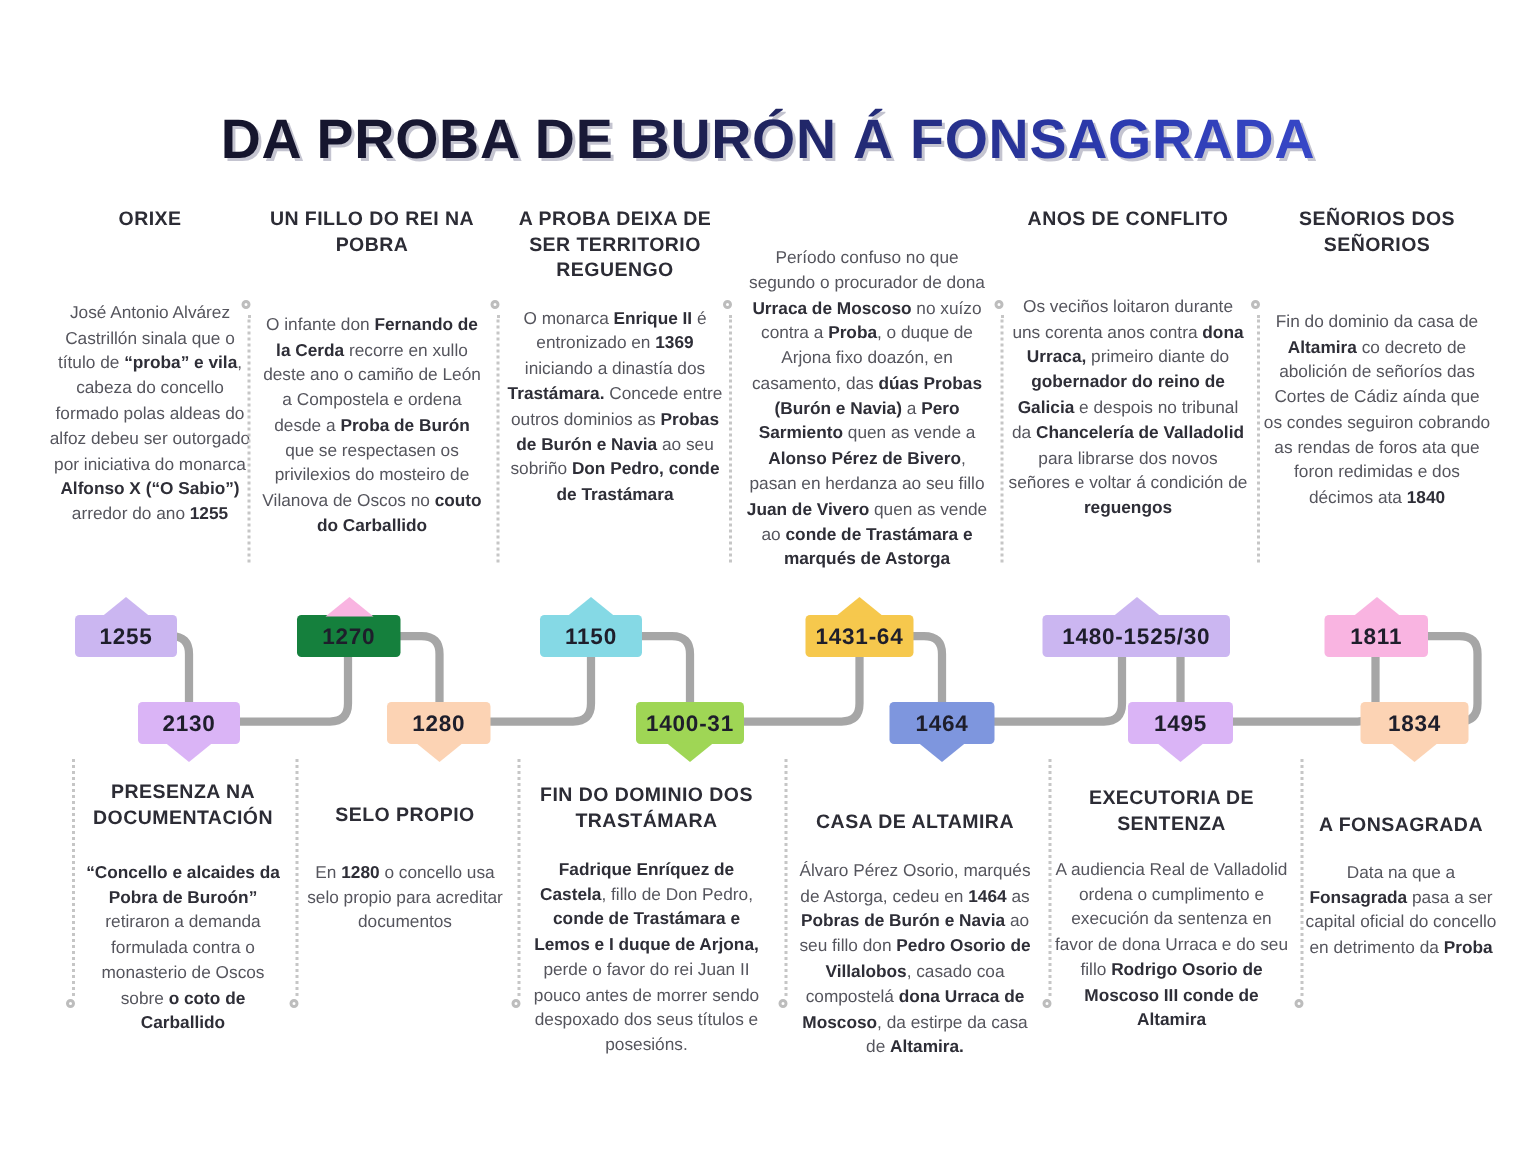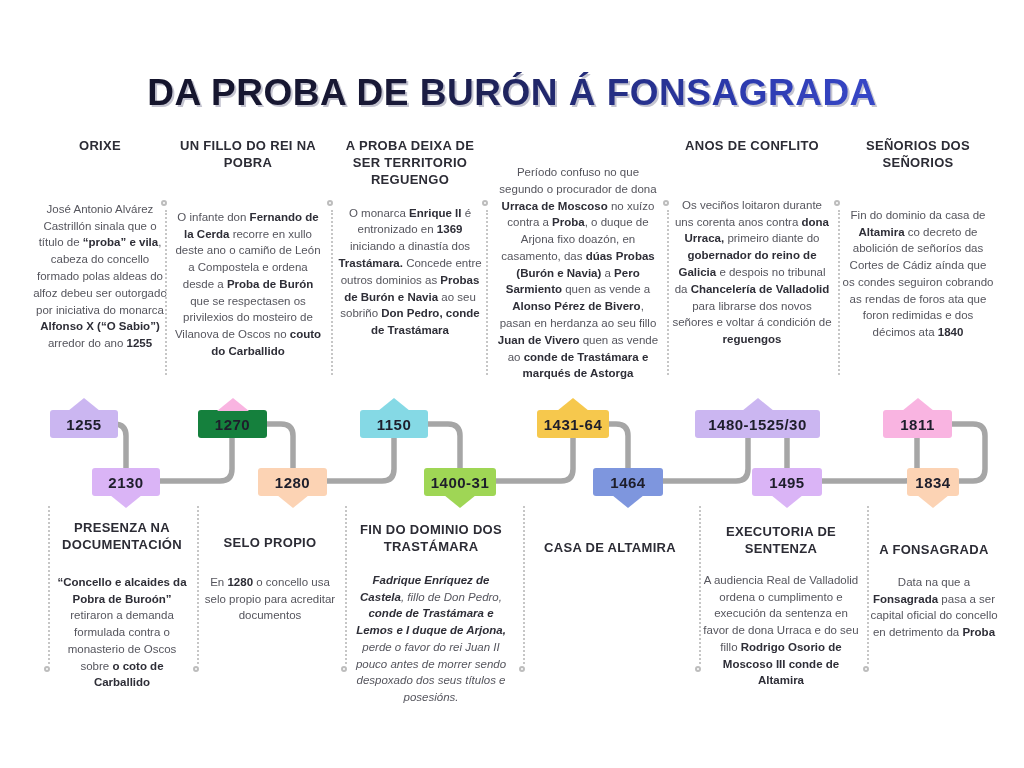--- a/index.html
+++ b/index.html
@@ -39,21 +39,21 @@
   .c1 { left:32px;  width:136px; top:138px; } .c1 .bd { margin-top:46px; }
   .c2 { left:172px; width:152px; top:138px; } .c2 .bd { margin-top:37px; }
   .c3 { left:336px; width:148px; top:138px; } .c3 .bd { margin-top:16px; }
   .c4 { left:496px; width:164px; top:138px; } .c4 .bd { margin-top:26px; }
   .c5 { left:672px; width:160px; top:138px; } .c5 .bd { margin-top:42px; }
   .c6 { left:842px; width:152px; top:138px; } .c6 .bd { margin-top:35px; }
 
   
   .b1 { left:52px;  width:140px; top:520px; } .b1 .bd { margin-top:20px; }
   .b2 { left:203px; width:134px; top:535px; } .b2 .bd { margin-top:22px; }
-  .b3 { left:350px; width:162px; top:522px; } .b3 .bd { margin-top:16px;font-style:italic; }
+  .b3 { left:350px; width:162px; top:522px; } .b3 .bd { margin-top:16px; }
   .b4 { left:528px; width:164px; top:540px; } .b4 .bd { margin-top:16px; }
   .b5 { left:703px; width:156px; top:524px; } .b5 .bd { margin-top:14px; }
   .b6 { left:868px; width:132px; top:542px; } .b6 .bd { margin-top:15px; }
 
   
   .dotline { position:absolute; width:0; border-left:2px dotted #c6c6c6; }
   .dotcircle {
     position:absolute; width:6px; height:6px;
     border:2.5px solid #bdbdbd; border-radius:50%; background:#fff;
   }
@@ -161,40 +161,41 @@
         <span>1480-1525/30</span>
       </div>
       <div class="marker m-bot" style="left: 752px; width: 70px; background: rgb(218, 180, 246);">
         <i class="tri" style="border-top-color: rgb(218, 180, 246);"></i>
         <span>1495</span>
       </div>
       <div class="marker m-top" style="left: 883px; width: 69px; background: rgb(249, 180, 225);">
         <i class="tri" style="border-bottom-color: rgb(249, 180, 225);"></i>
         <span>1811</span>
       </div>
-      <div class="marker m-bot" style="left: 907px; width: 52px; background: rgb(252, 211, 180);">
+      <div class="marker m-bot" style="left: 907px; width: 72px; background: rgb(252, 211, 180);">
         <i class="tri" style="border-top-color: rgb(252, 211, 180);"></i>
         <span>1834</span>
       </div>
     </div>
 
   <div class="col b1">
     <h3 class="hd">PRESENZA NA DOCUMENTACIÓN</h3>
     <p class="bd"><b>“Concello e alcaides da Pobra de Buroón”</b> retiraron a demanda formulada contra o monasterio de Oscos sobre <b>o coto de Carballido</b></p>
   </div>
   <div class="col b2">
     <h3 class="hd">SELO PROPIO</h3>
     <p class="bd">En <b>1280</b> o concello usa selo propio para acreditar documentos</p>
   </div>
   <div class="col b3">
     <h3 class="hd">FIN DO DOMINIO DOS TRASTÁMARA</h3>
     <p class="bd"><b>Fadrique Enríquez de Castela</b>, fillo de Don Pedro, <b>conde de Trastámara e Lemos e I duque de Arjona,</b> perde o favor do rei Juan II pouco antes de morrer sendo despoxado dos seus títulos e posesións.</p>
   </div>
   <div class="col b4">
     <h3 class="hd">CASA DE ALTAMIRA</h3>
+    <p class="bd">Álvaro Pérez Osorio, marqués de Astorga, cedeu en <b>1464</b> as <b>Pobras de Burón e Navia</b> ao seu fillo don <b>Pedro Osorio de Villalobos</b>, casado coa compostelá <b>dona Urraca de Moscoso</b>, da estirpe da casa de <b>Altamira.</b></p>
   </div>
   <div class="col b5">
     <h3 class="hd">EXECUTORIA DE SENTENZA</h3>
     <p class="bd">A audiencia Real de Valladolid ordena o cumplimento e execución da sentenza en favor de dona Urraca e do seu fillo <b>Rodrigo Osorio de Moscoso III conde de Altamira</b></p>
   </div>
   <div class="col b6">
     <h3 class="hd">A FONSAGRADA</h3>
     <p class="bd">Data na que a <b>Fonsagrada</b> pasa a ser capital oficial do concello en detrimento da <b>Proba</b></p>
   </div>
 

